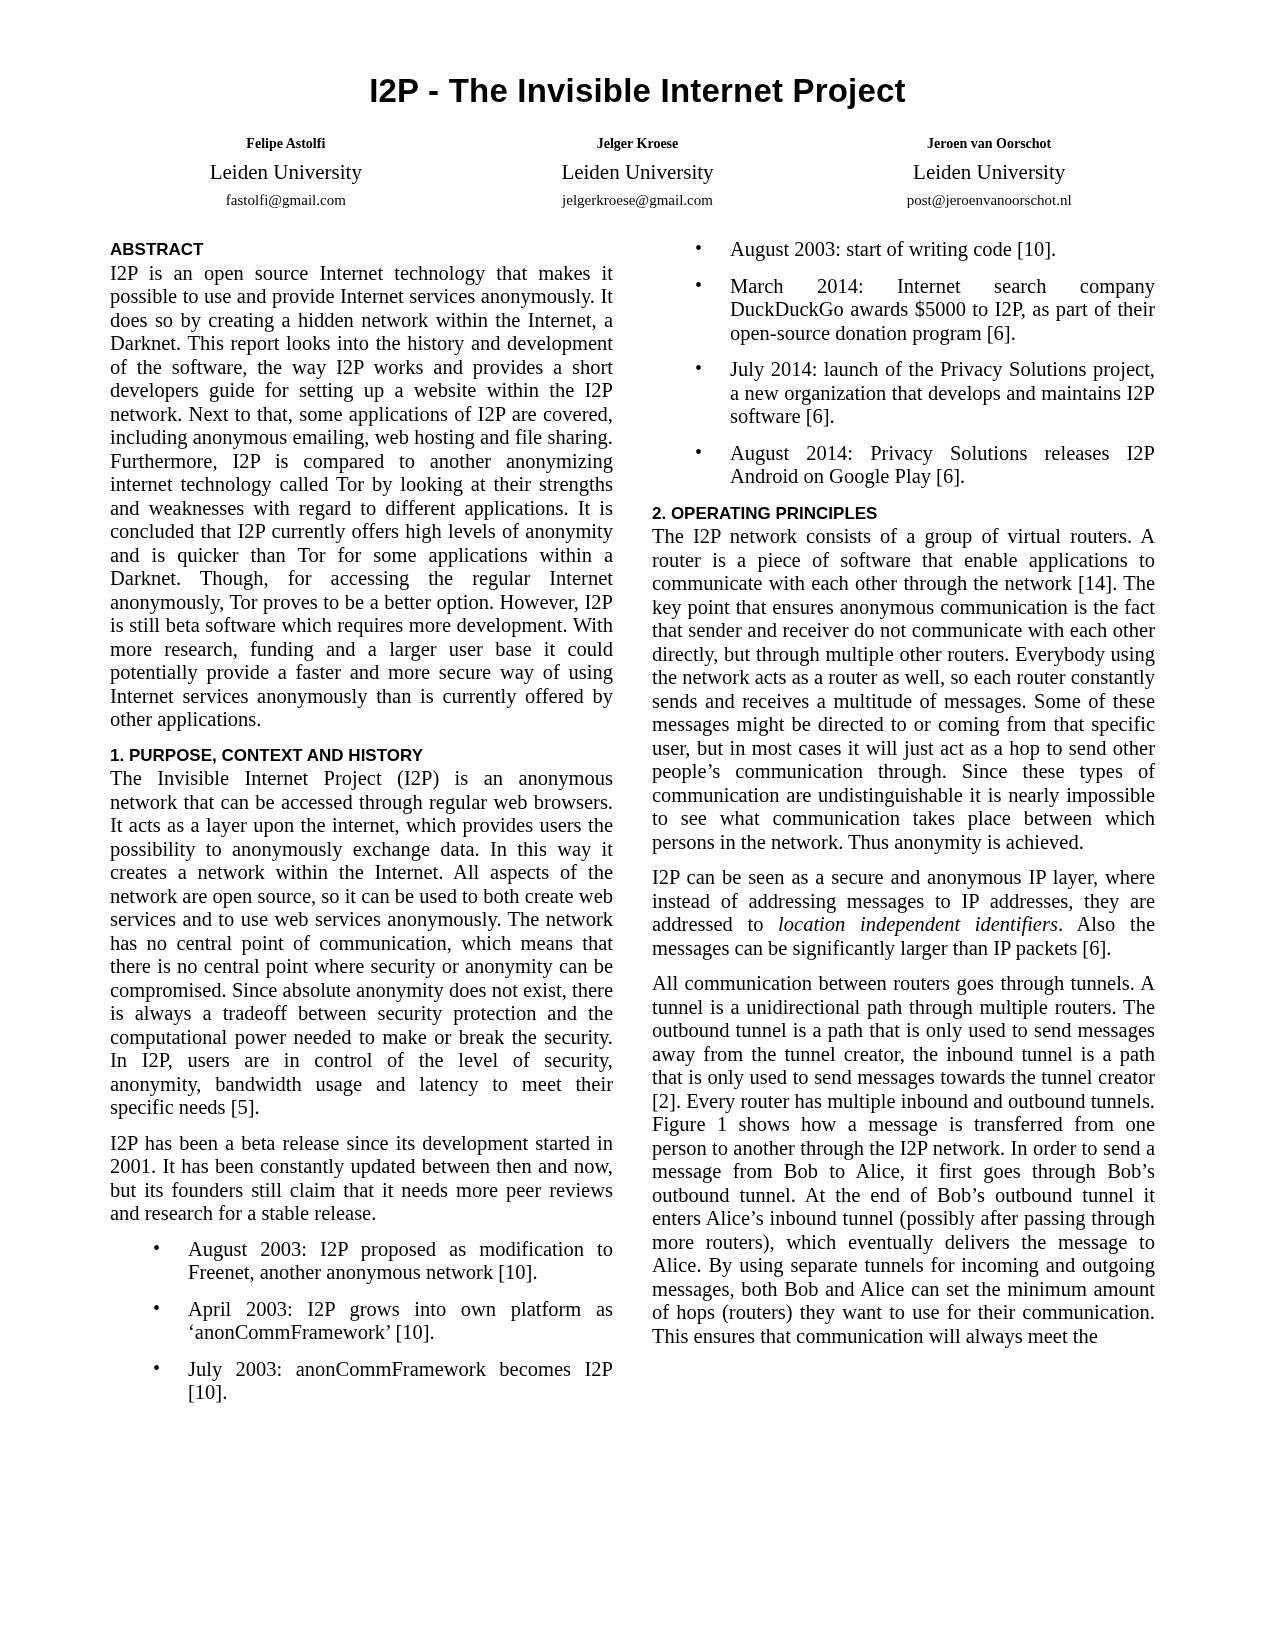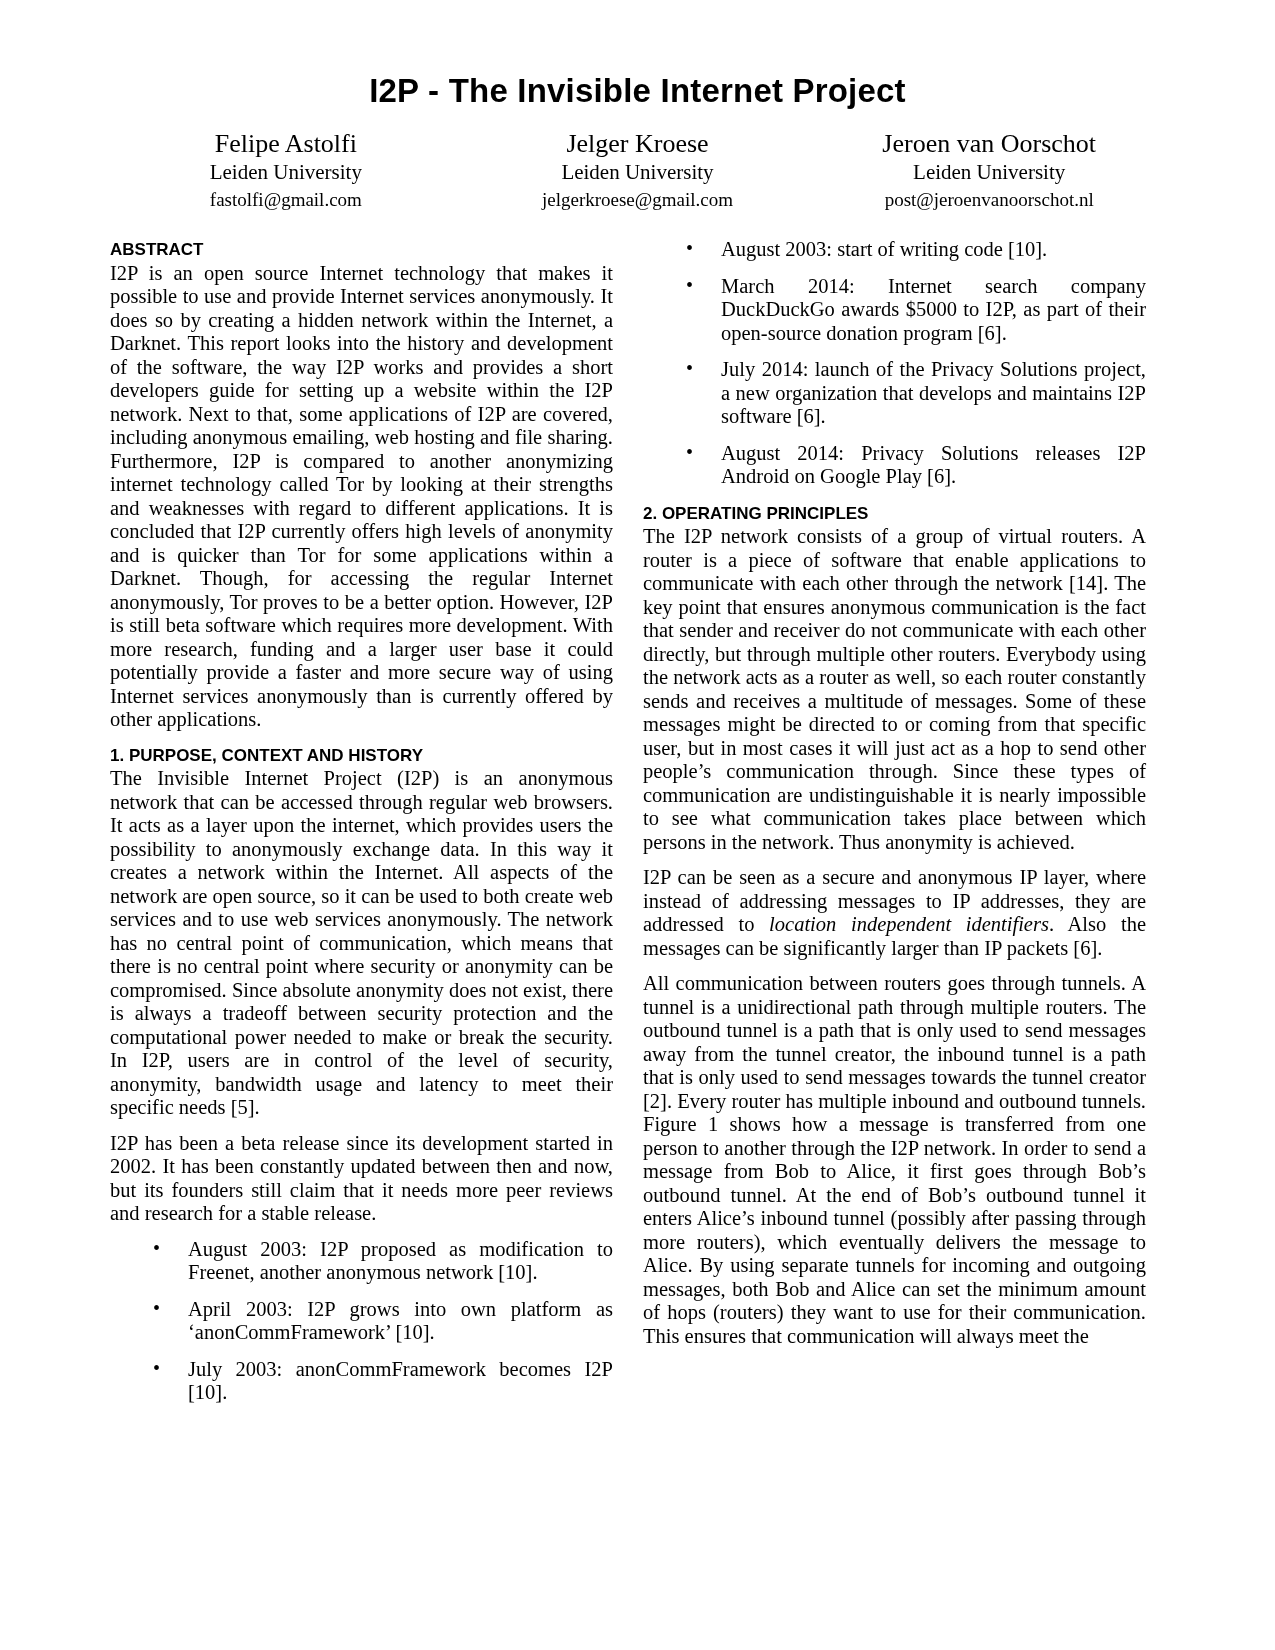--- a/index.html
+++ b/index.html
@@ -23,26 +23,26 @@
     font-size: 33px;
     line-height: 38px;
     letter-spacing: 0.2px;
   }
   .authors {
     display: flex;
     justify-content: space-between;
     margin-top: 20px;
   }
   .author { flex: 1; text-align: center; }
-  .author .name  { font-weight: normal; font-size: 26px; line-height: 28px; }
+  .author .name  { font-weight: bold; font-size: 14px; line-height: 28px; }
   .author .affil { font-size: 21px; line-height: 28px; }
-  .author .email { font-size: 19px; line-height: 28px; }
+  .author .email { font-size: 15px; line-height: 28px; }
   .columns {
     display: flex;
-    gap: 30px;
+    gap: 39px;
     margin-top: 24px;
   }
   .col {
     width: 503px;
     font-size: 20.5px;
     line-height: 23.5px;
     text-align: justify;
   }
   .sec-heading {
     font-family: "Liberation Sans", sans-serif;
@@ -94,21 +94,21 @@
   </div>
 
   <div class="columns">
 
     <div class="col">
       <h2 class="sec-heading">ABSTRACT</h2>
       <p>I2P is an open source Internet technology that makes it possible to use and provide Internet services anonymously. It does so by creating a hidden network within the Internet, a Darknet. This report looks into the history and development of the software, the way I2P works and provides a short developers guide for setting up a website within the I2P network. Next to that, some applications of I2P are covered, including anonymous emailing, web hosting and file sharing. Furthermore, I2P is compared to another anonymizing internet technology called Tor by looking at their strengths and weaknesses with regard to different applications. It is concluded that I2P currently offers high levels of anonymity and is quicker than Tor for some applications within a Darknet.  Though, for accessing the regular Internet anonymously, Tor proves to be a better option. However, I2P is still beta software which requires more development. With more research, funding and a larger user base it could potentially provide a faster and more secure way of using Internet services anonymously than is currently offered by other applications.</p>
 
       <h2 class="sec-heading">1. PURPOSE, CONTEXT AND HISTORY</h2>
       <p>The Invisible Internet Project (I2P) is an anonymous network that can be accessed through regular web browsers. It acts as a layer upon the internet, which provides users the possibility to anonymously exchange data. In this way it creates a network within the Internet. All aspects of the network are open source, so it can be used to both create web services and to use web services anonymously. The network has no central point of communication, which means that there is no central point where security or anonymity can be compromised. Since absolute anonymity does not exist, there is always a tradeoff between security protection and the computational power needed to make or break the security. In I2P, users are in control of the level of security, anonymity, bandwidth usage and latency to meet their specific needs [5].</p>
-      <p>I2P has been a beta release since its development started in 2002. It has been constantly updated between then and now, but its founders still claim that it needs more peer reviews and research for a stable release.</p>
+      <p>I2P has been a beta release since its development started in 2001. It has been constantly updated between then and now, but its founders still claim that it needs more peer reviews and research for a stable release.</p>
 
       <div class="bullets">
         <div class="bullet">
           <span class="marker">•</span>
           <span>August 2003: I2P proposed as modification to Freenet, another anonymous network [10].</span>
         </div>
         <div class="bullet">
           <span class="marker">•</span>
           <span>April 2003: I2P grows into own platform as ‘anonCommFramework’ [10].</span>
         </div>

